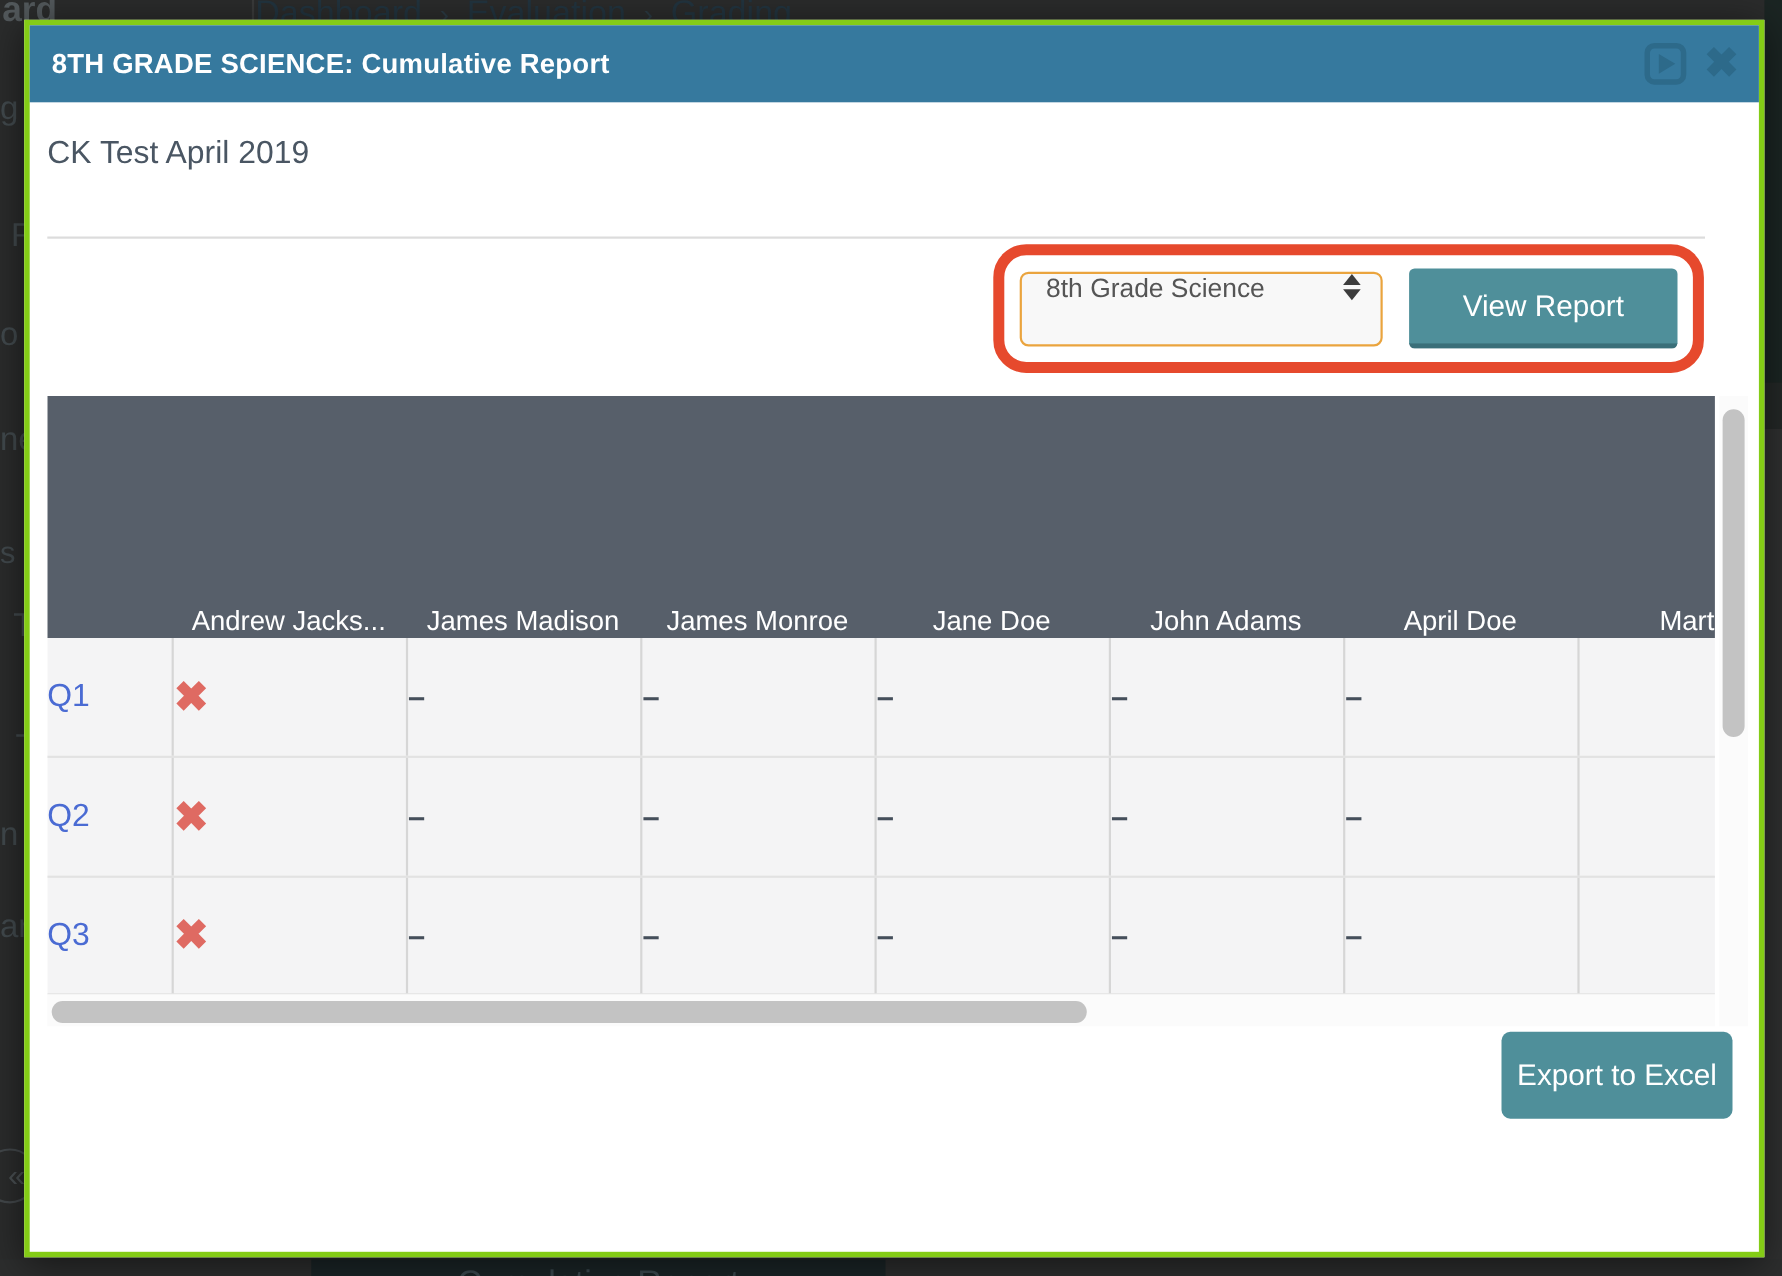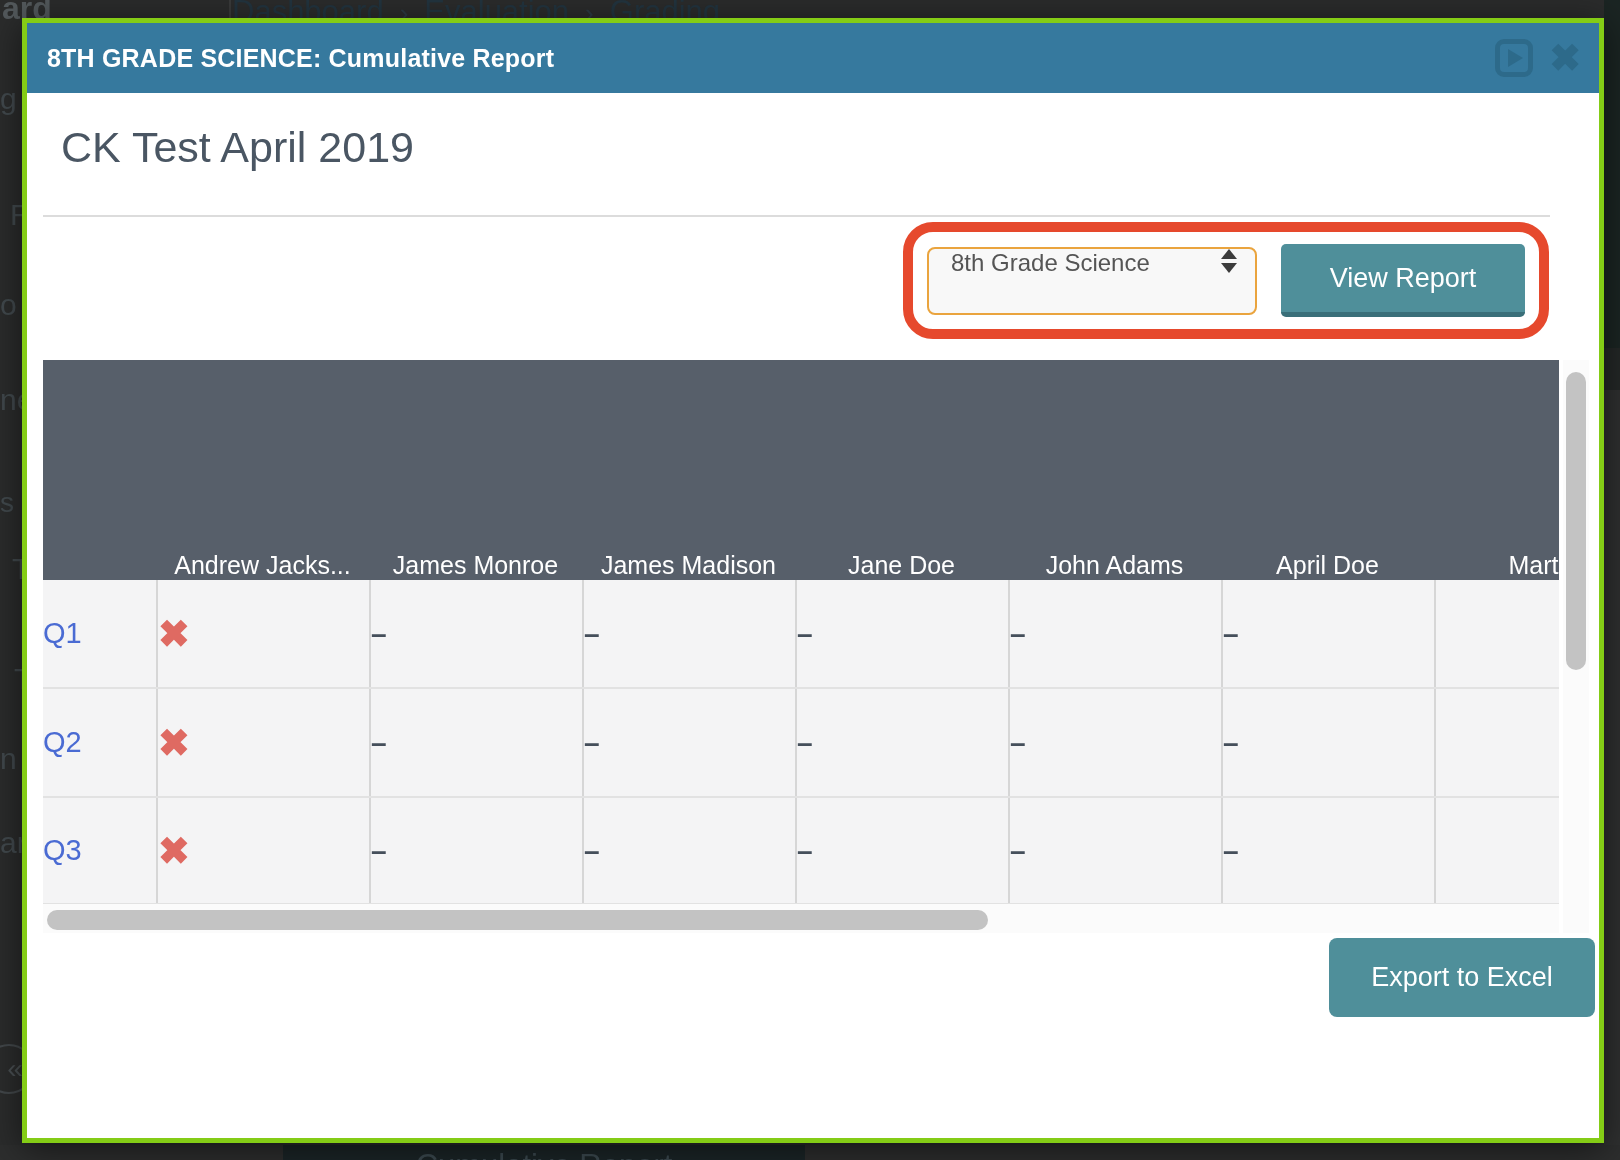--- a/index.html
+++ b/index.html
@@ -42,21 +42,21 @@
   .modal-header { position:absolute; left:0; top:0; width:100%; height:70px; background:#36799e;
            display:flex; align-items:center; justify-content:space-between; padding:0 18px 0 20px; }
   .modal-title { color:#ffffff; font-size:25px; font-weight:600; letter-spacing:.2px; }
   .header-icons { display:flex; align-items:center; gap:16px; }
   .play-btn { width:38px; height:38px; border:5px solid #2d6a8a; border-radius:9px;
            display:flex; align-items:center; justify-content:center; cursor:pointer; }
   .play-tri { width:0; height:0; border-top:9px solid transparent; border-bottom:9px solid transparent;
            border-left:15px solid #2d6a8a; margin-left:3px; }
   .close-btn { color:#2d6a8a; font-size:38px; font-weight:700; line-height:38px; cursor:pointer; }
 
-  .report-title { position:absolute; left:16px; top:100px; font-size:43px; font-weight:400; color:#4a5663;margin-left:18px; }
+  .report-title { position:absolute; left:16px; top:100px; font-size:29px; font-weight:400; color:#4a5663; }
   .divider { position:absolute; left:16px; top:192px; width:1507px; height:0; border-top:2px solid #dcdcdc; }
 
   .annotation-box { position:absolute; top:199px; right:50px; border:10px solid #e6492d; border-radius:30px;
            padding:12px 14px; display:flex; gap:24px; align-items:center; }
   .class-select { width:330px; height:68px; background:#f8f8f8; border:2px solid #eaa43e; border-radius:8px;
            display:flex; align-items:flex-start; justify-content:space-between; padding:0 18px 0 22px; cursor:pointer; }
   .class-select-label { font-size:24px; color:#555555; }
   .updown { display:flex; flex-direction:column; gap:4px; }
   .tri-up   { width:0; height:0; border-left:8px solid transparent; border-right:8px solid transparent;
               border-bottom:10px solid #3c3c3c; }
@@ -84,21 +84,21 @@
   .xmark { color:#df6a62; font-size:38px; font-weight:700; }
   .dash { color:#454f5b; font-size:28px; font-weight:700; }
 
   .hscroll-track { position:absolute; left:0; top:544px; width:1516px; height:29px; background:#fbfbfb; }
   .hscroll-thumb { position:absolute; left:4px; top:6px; width:941px; height:20px; background:#c3c3c3;
         border-radius:10px; }
   .vscroll-track { position:absolute; left:1520px; top:0; width:26px; height:573px; background:#fbfbfb; }
   .vscroll-thumb { position:absolute; left:3px; top:12px; width:20px; height:298px; background:#c3c3c3;
         border-radius:10px; }
 
-  .export-btn { position:absolute; top:915px; right:4px; width:266px; height:79px; background:#4f8f9a;
+  .export-btn { position:absolute; top:915px; right:24px; width:210px; height:79px; background:#4f8f9a;
         border:none; border-radius:8px; color:#ffffff; font-size:27px;
         font-family:"Liberation Sans",sans-serif; cursor:pointer; }
 </style>
 </head>
 <body>
 
 <div class="backdrop">
   <div class="side-vline"></div>
   <div class="bc-strip">
     <span>Dashboard</span>
@@ -157,22 +157,22 @@
     </div>
     <button class="view-report-btn">View Report</button>
   </div>
 
   <div class="table-wrap">
     <div class="table-clip">
       <div class="tgrid">
         <div class="thead">
           <div class="th col-label"></div>
           <div class="th col-data">Andrew Jacks...</div>
+          <div class="th col-data">James Madison</div>
           <div class="th col-data">James Monroe</div>
-          <div class="th col-data">James Madison</div>
           <div class="th col-data">Jane Doe</div>
           <div class="th col-data">John Adams</div>
           <div class="th col-data">April Doe</div>
           <div class="th col-data">Marth</div>
         </div>
 
         <div class="trow">
           <div class="td col-label">
               <a class="q-link">Q1</a>
             </div>

